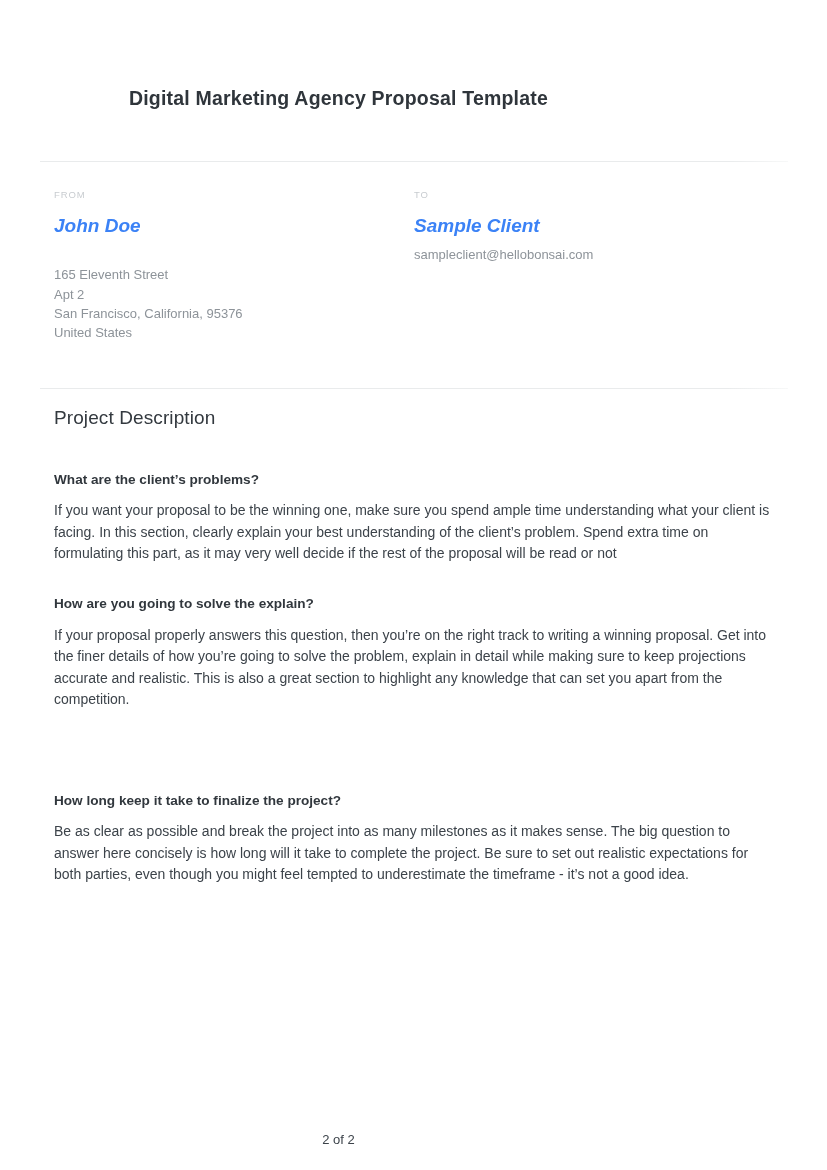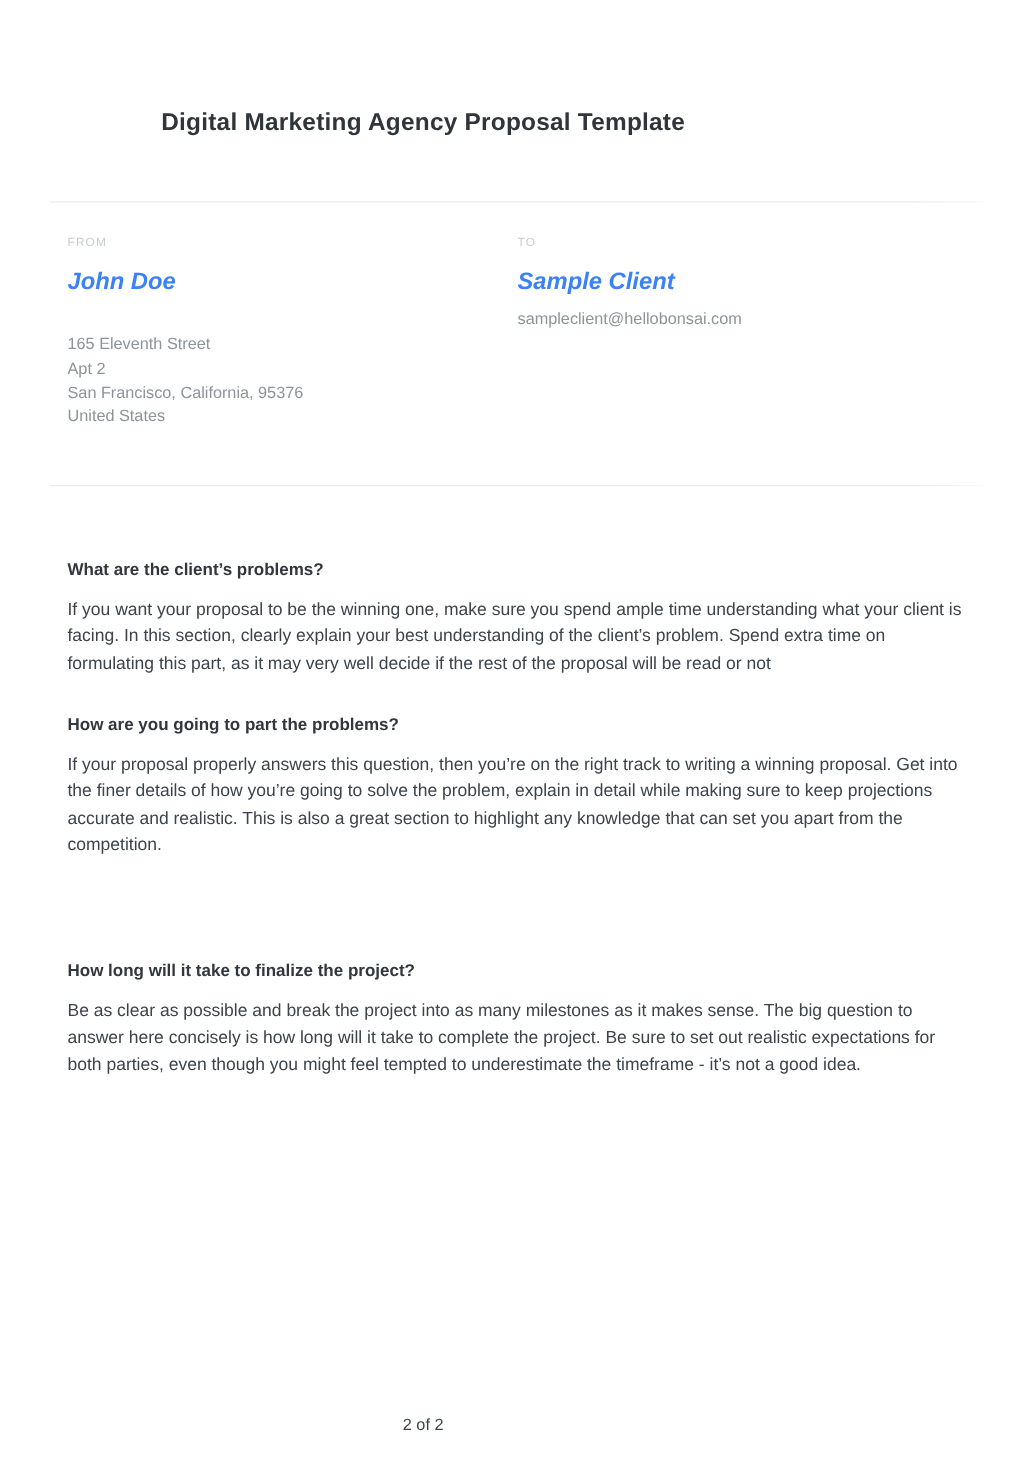--- a/index.html
+++ b/index.html
@@ -166,42 +166,43 @@
       <div class="party-email">sampleclient@hellobonsai.com</div>
     </div>
 
   </div>
 
   <div class="rule rule-mid"></div>
 
   <div class="content">
 
     <div>
+      <div class="section-title">Project Description</div>
       <div class="gap-after-section-title"></div>
 
       <div class="qa-block">
         <div class="qa-question">What are the client’s problems?</div>
         <div class="qa-answer">If you want your proposal to be the winning one, make sure you spend ample time understanding what your client is facing. In this section, clearly explain your best understanding of the client’s problem. Spend extra time on formulating this part, as it may very well decide if the rest of the proposal will be read or not</div>
       </div>
 
       <div class="gap-between-qa"></div>
 
       <div class="qa-block">
-        <div class="qa-question">How are you going to part the problems?</div>
+        <div class="qa-question">How are you going to solve the explain?</div>
         <div class="qa-answer">If your proposal properly answers this question, then you’re on the right track to writing a winning proposal. Get into the finer details of how you’re going to solve the problem, explain in detail while making sure to keep projections accurate and realistic. This is also a great section to highlight any knowledge that can set you apart from the competition.</div>
       </div>
     </div>
 
     <div class="gap-before-timeline"></div>
 
     <div>
       <div class="gap-after-section-title"></div>
 
       <div class="qa-block">
-        <div class="qa-question">How long will it take to finalize the project?</div>
+        <div class="qa-question">How long keep it take to finalize the project?</div>
         <div class="qa-answer">Be as clear as possible and break the project into as many milestones as it makes sense. The big question to answer here concisely is how long will it take to complete the project. Be sure to set out realistic expectations for both parties, even though you might feel tempted to underestimate the timeframe - it’s not a good idea.</div>
       </div>
     </div>
 
   </div>
 
   <div class="footer">2 of 2</div>
 
 </div>
 

